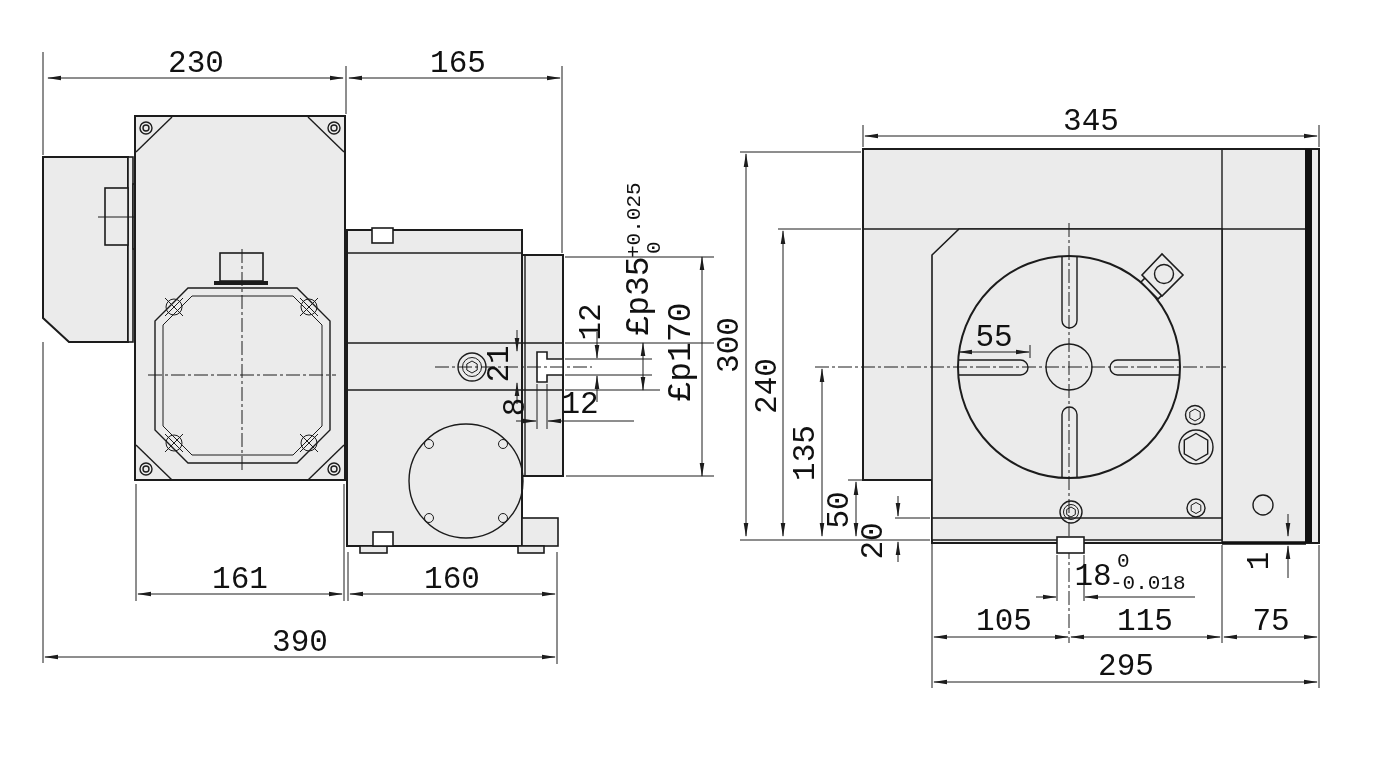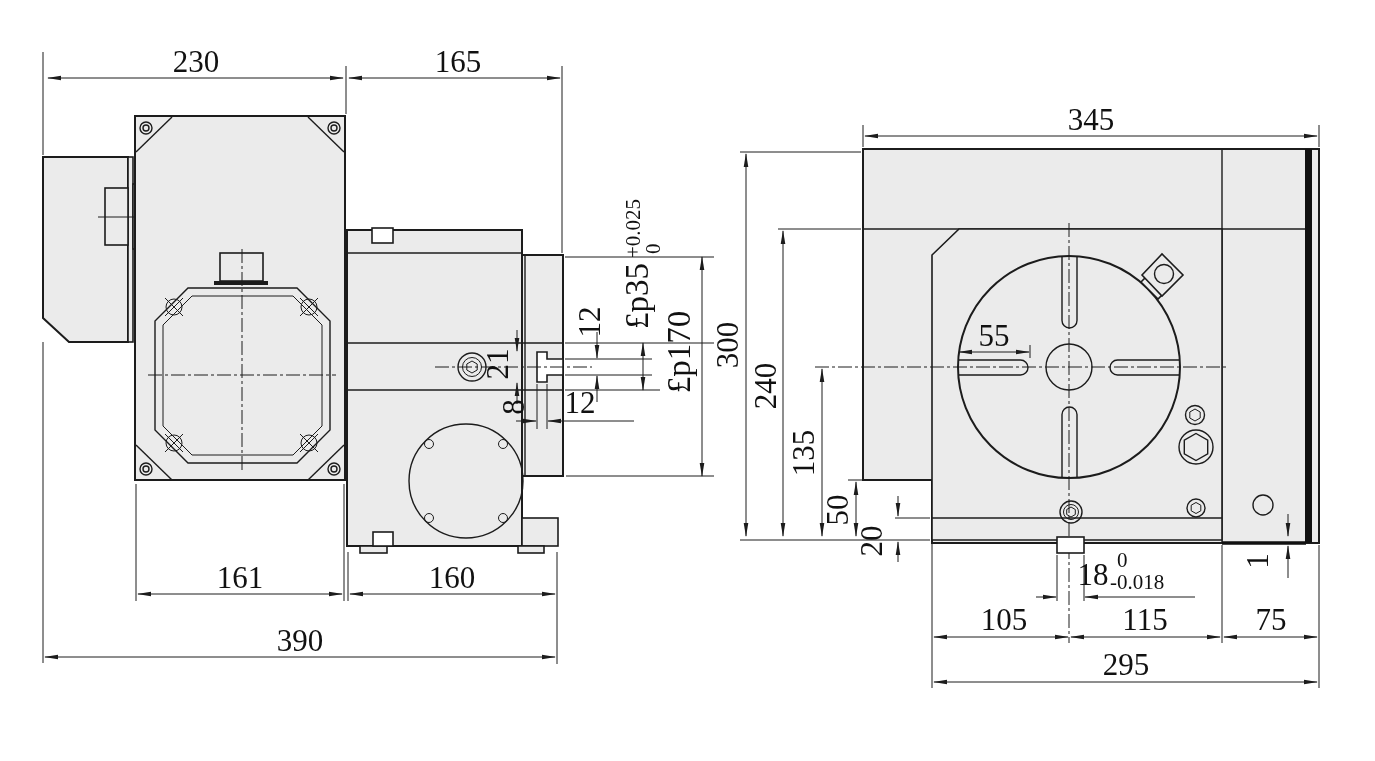--- a/index.html
+++ b/index.html
@@ -1,17 +1,17 @@
 <!DOCTYPE html>
 <html><head>
 <meta charset="utf-8">
 <style>
   html,body{margin:0;padding:0;background:#fff;}
   .canvas{position:relative;width:1375px;height:761px;background:#fff;overflow:hidden;
-          font-family:Liberation Serif, serif;text-align:center;}
+          font-family:Liberation Mono, monospace;text-align:center;}
   svg{display:block}
   .ol{fill:none;stroke:#1c1c1c;stroke-width:2;}
   .il{fill:none;stroke:#1c1c1c;stroke-width:1.4;}
   .thin{fill:none;stroke:#1c1c1c;stroke-width:1;}
   .fillbody{fill:#ebebeb;stroke:#1c1c1c;stroke-width:2;}
   .fillbody2{fill:#ebebeb;stroke:#1c1c1c;stroke-width:1.6;}
   .white{fill:#ffffff;stroke:#1c1c1c;stroke-width:1.6;}
   .cl{fill:none;stroke:#1c1c1c;stroke-width:1;stroke-dasharray:14 3 3 3;}
   .dim{font-size:31px;fill:#111;}
   .dimsm{font-size:21px;fill:#111;}

